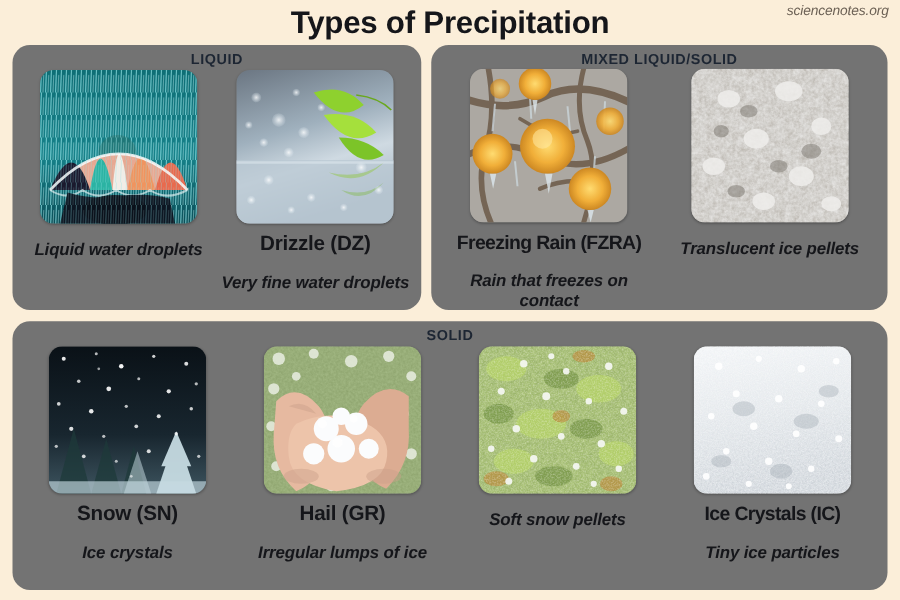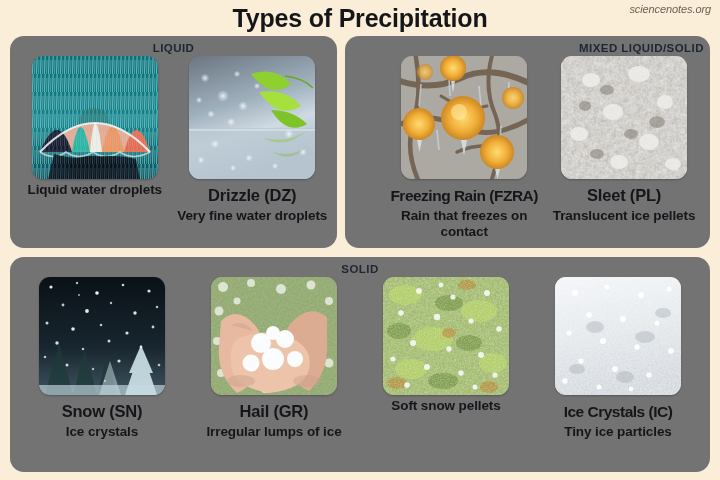--- a/index.html
+++ b/index.html
@@ -54,21 +54,21 @@
   .row-bottom { height: 215px; }
 
   .panel {
     background: #737373;
     border-radius: 14px;
     padding: 5px 6px 7px 6px;
     display: flex;
     flex-direction: column;
   }
   .panel-liquid { width: 327px; }
-  .panel-mixed  { flex: 1; align-items: flex-end; }
+  .panel-mixed  { flex: 1; }
   .panel-solid  { flex: 1; }
 
   .section-label {
     text-align: center;
     font-size: 11.5px;
     font-weight: bold;
     color: #1d2633;
     letter-spacing: 0.45px;
     line-height: 14px;
     height: 15px;
@@ -104,27 +104,28 @@
     font-size: 16.5px;
     font-weight: bold;
     color: #15161a;
     text-align: center;
     line-height: 19px;
     letter-spacing: -0.2px;
     white-space: nowrap;
   }
   .card-title.narrow { font-size: 15.5px; letter-spacing: -0.5px; }
   .card-desc {
-    margin-top: 3px;
+    margin-top: 13px;
     font-size: 13.5px;
     font-weight: bold;
     color: #15161a;
     text-align: center;
     line-height: 16px;
     letter-spacing: -0.1px;
+    font-style: italic;
   }
 </style>
 </head>
 <body>
 
 <div class="header">
   <div class="title">Types of Precipitation</div>
   <div class="watermark">sciencenotes.org</div>
 </div>
 
@@ -300,21 +301,20 @@
               </g>
               <g fill="#6f6a62" opacity="0.45">
                 <ellipse cx="46" cy="34" rx="7" ry="5"></ellipse>
                 <ellipse cx="96" cy="66" rx="8" ry="6"></ellipse>
                 <ellipse cx="24" cy="50" rx="6" ry="5"></ellipse>
                 <ellipse cx="70" cy="78" rx="7" ry="5"></ellipse>
                 <ellipse cx="36" cy="98" rx="7" ry="5"></ellipse>
               </g>
             </svg>
           </div>
-          <div class="card-title">Sleet (PL)</div>
           <div class="card-desc">Translucent ice pellets</div>
         </div>
 
       </div>
     </div>
   </div>
 
   <div class="row row-bottom">
     <div class="panel panel-solid">
       <div class="section-label">SOLID</div>

